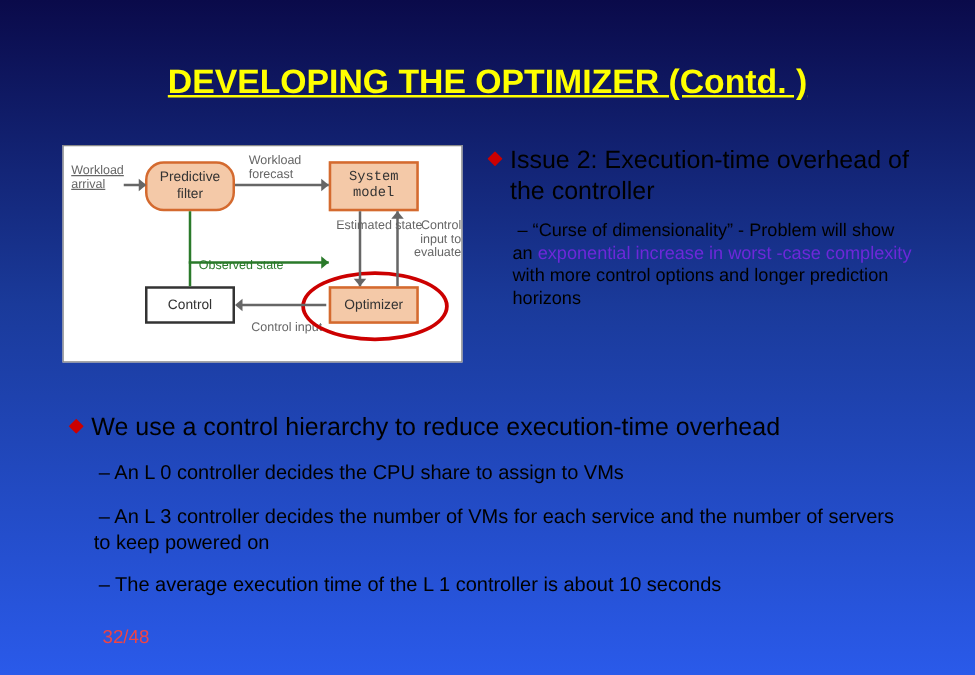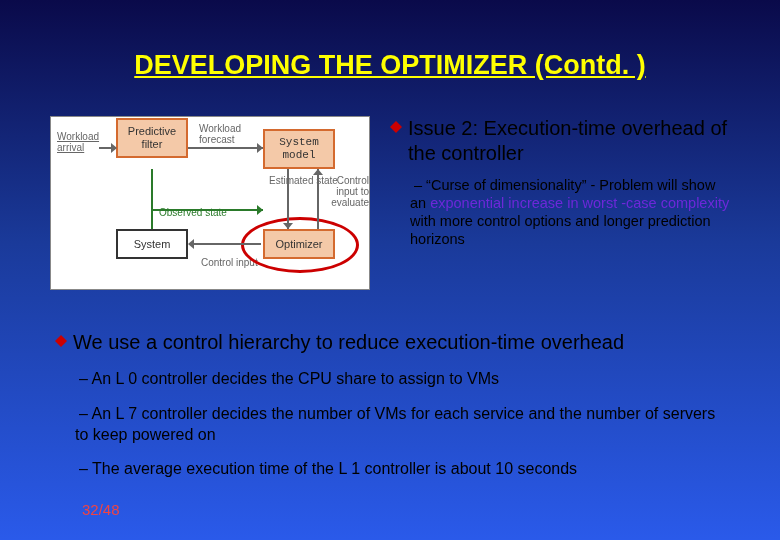--- a/index.html
+++ b/index.html
@@ -134,39 +134,39 @@
 </style>
 </head>
 <body>
 
 <div class="title">DEVELOPING THE OPTIMIZER (Contd. )</div>
 
 <div class="diagram">
   <div class="lbl" style="top:14px; left:6px; width:48px;text-decoration:underline;">Workload
 arrival</div>
 
-  <div class="box" style="top:1px; left:65px; width:72px; height:40px;">Predictive
+  <div class="box" style="top:12px; left:65px; width:72px; height:40px;border-radius:15px;">Predictive
 filter</div>
 
   <div class="lbl" style="top:6px; left:148px; width:52px;">Workload
 forecast</div>
 
   <div class="box" style="top:12px; left:212px; width:72px; height:40px;font-family:Liberation Mono, monospace;">System
 model</div>
 
   <div class="lbl" style="top:58px; left:218px;">Estimated
 state</div>
   <div class="lbl" style="top:58px; left:275px; text-align:right;">Control
 input to
 evaluate</div>
 
   <div class="lbl" style="top:90px; left:108px; color:#2a7a2a;">Observed
 state</div>
 
-  <div class="sysbox" style="top:112px; left:65px; width:72px; height:30px;">System</div>
+  <div class="sysbox" style="top:112px; left:65px; width:72px; height:30px;">Control</div>
 
   <div class="lbl" style="top:140px; left:150px;">Control
 input</div>
 
   <div class="box" style="top:112px; left:212px; width:72px; height:30px;">Optimizer</div>
 
   <div class="oval" style="top:100px; left:190px; width:118px; height:56px;"></div>
 
   <div class="arrow" style="top:30px; left:48px; width:17px; height:2px;"></div>
   <div class="arrow-head" style="top:26px; left:60px; border-left:6px solid #666; border-top:5px solid transparent; border-bottom:5px solid transparent;"></div>
@@ -205,17 +205,17 @@
 <div class="lower">
   <div class="bullet-row">
     <span class="dia">
       <svg width="12" height="12" viewBox="0 0 12 12">
           <polygon points="6,0 12,6 6,12 0,6" fill="#c00"></polygon>
         </svg>
     </span>
     <div class="main">We use a control hierarchy to reduce execution-time overhead</div>
   </div>
   <div class="sub"><span class="dash"></span><span>– An L 0 controller decides the CPU share to assign to VMs</span></div>
-  <div class="sub"><span class="dash"></span><span>– An L 7 controller decides the number of VMs for each service and the number of servers to keep powered on</span></div>
+  <div class="sub"><span class="dash"></span><span>– An L 3 controller decides the number of VMs for each service and the number of servers to keep powered on</span></div>
   <div class="sub"><span class="dash"></span><span>– The average execution time of the L 1 controller is about 10 seconds</span></div>
 </div>
 
 <div class="pagenum">32/48</div>
 
 </body></html>

